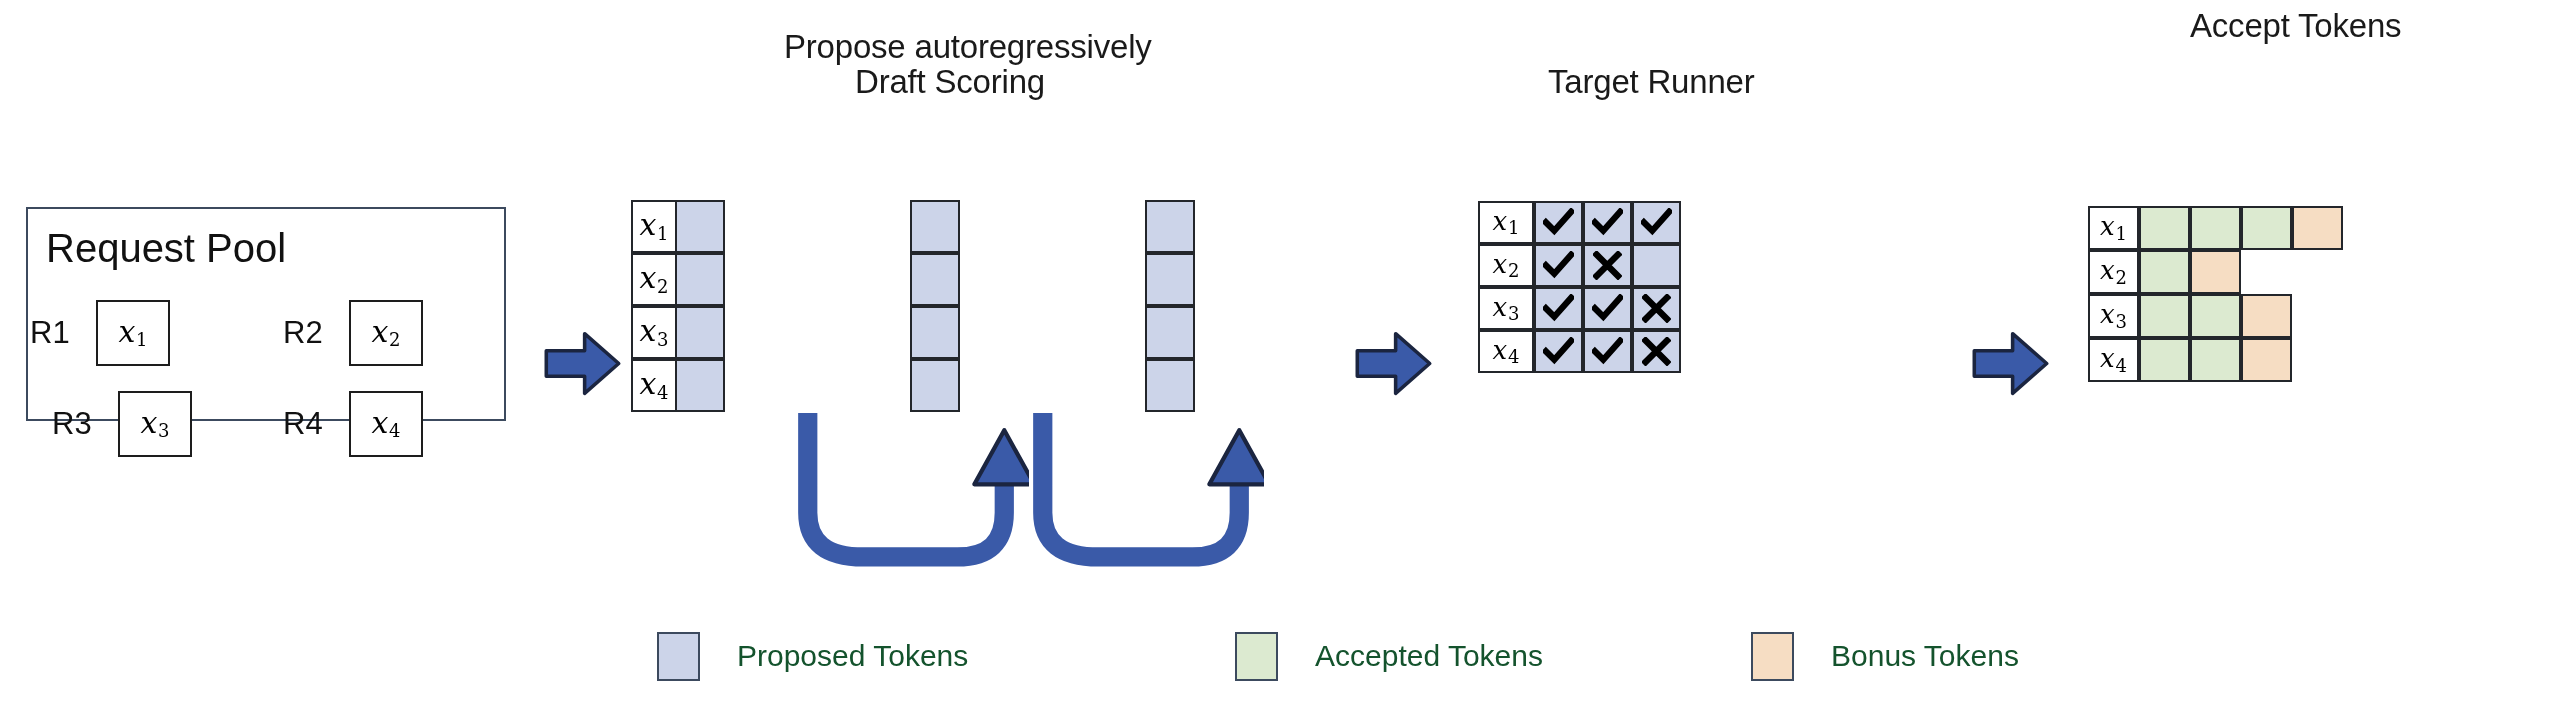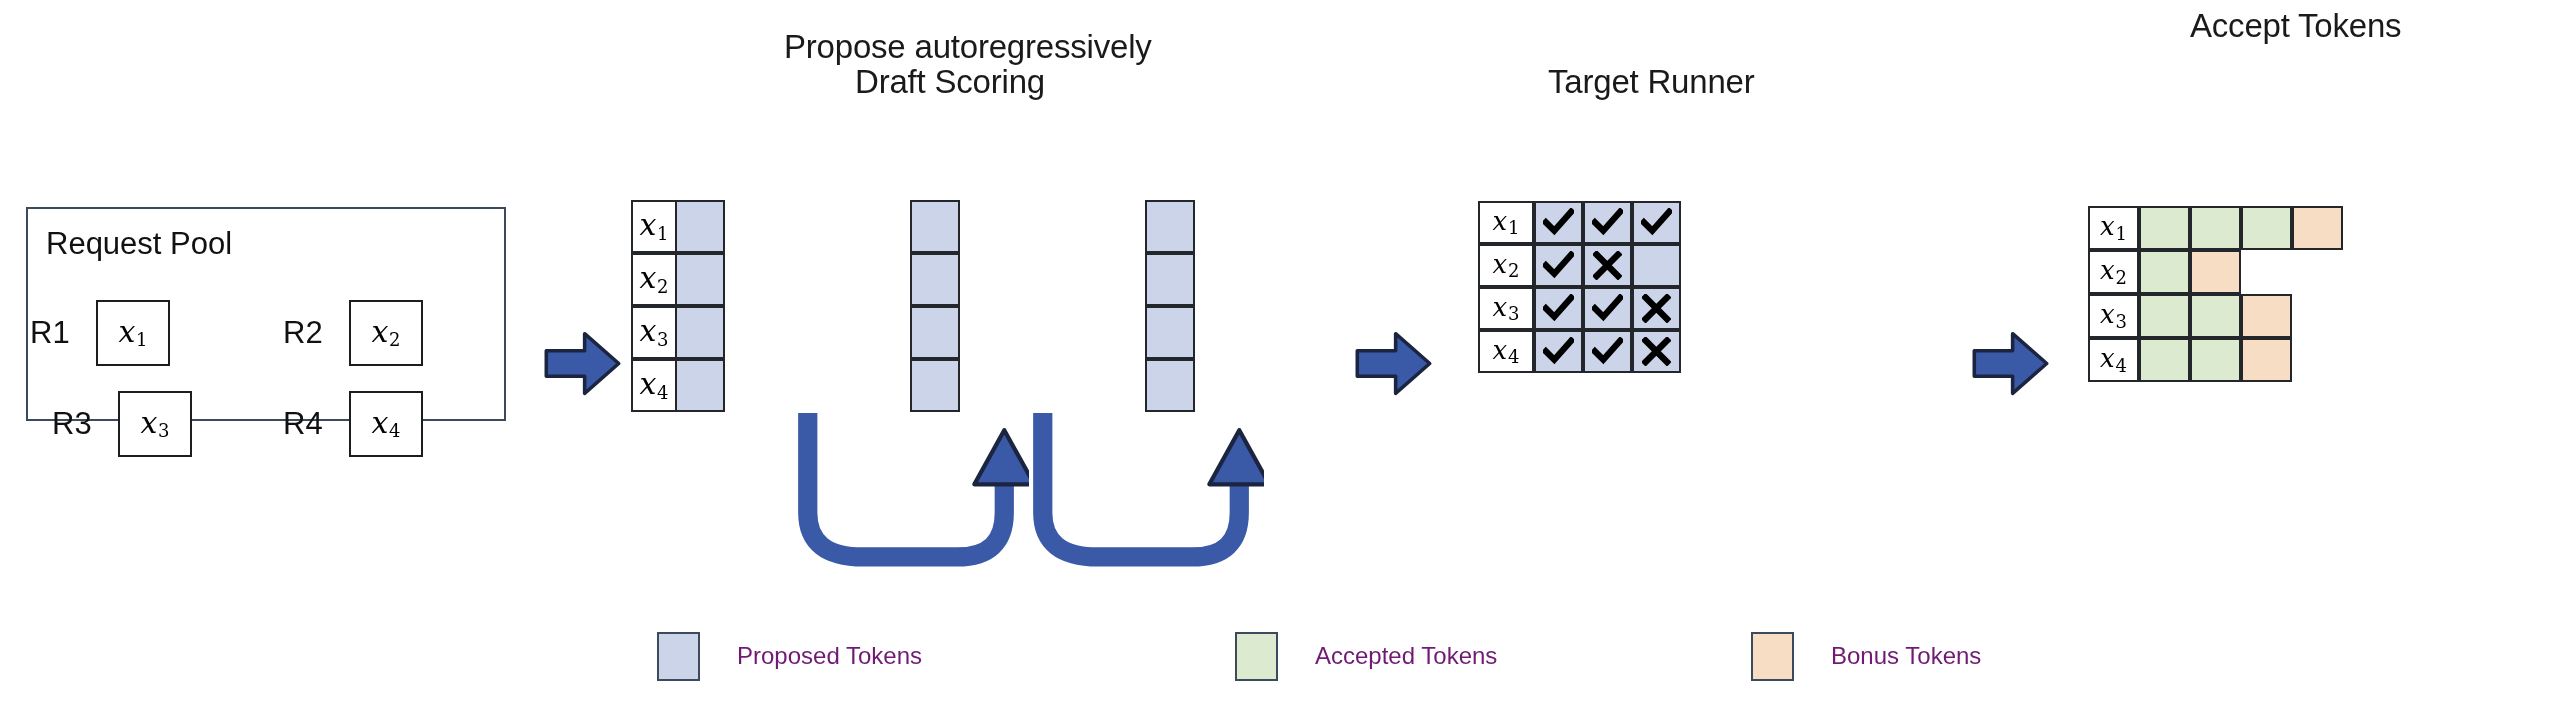--- a/index.html
+++ b/index.html
@@ -6,21 +6,21 @@
   body{width:2576px;height:703px;position:relative;overflow:hidden;
        font-family:"Liberation Sans", sans-serif;color:#000;}
   .stage{position:absolute;left:0;top:0;width:2576px;height:703px;}
 
   .title{position:absolute;font-size:33px;font-weight:400;color:#1a1a1a;
          white-space:nowrap;letter-spacing:-0.2px;}
 
   
   #request-pool{position:absolute;left:26px;top:207px;width:480px;height:214px;
                 border:2.1px solid #3c4a5e;background:#fff;box-sizing:border-box;}
-  #request-pool-title{position:absolute;left:46px;top:226px;font-size:31px;color:#111;}
+  #request-pool-title{position:absolute;left:46px;top:226px;font-size:40px;color:#111;}
   .req-row{position:absolute;display:flex;align-items:center;}
   .req-label{font-size:31px;color:#111;width:66px;}
   .req-box{width:74px;height:66px;border:2.9px solid #1d1d1d;background:#fff;
            display:flex;align-items:center;justify-content:center;box-sizing:border-box;}
 
   
   .mx{font-family:"DejaVu Serif", serif;font-style:italic;font-size:30px;
       color:#000;line-height:1;display:inline-block;}
   .mx sub{font-size:18px;font-style:normal;font-family:"DejaVu Serif",serif;
           vertical-align:-4.3px;margin-left:0.7px;}
@@ -50,21 +50,21 @@
   
   .barrow{position:absolute;}
 
   
   .legend{position:absolute;left:0;top:623px;width:2576px;height:71px;}
   .legend-item{position:absolute;display:flex;align-items:center;}
   .swatch{width:43px;height:49px;box-sizing:border-box;border:2.1px solid #3c4a5e;}
   .sw-blue{background:#ccd4e9;}
   .sw-green{background:#dcead0;}
   .sw-orange{background:#f6ddc3;}
-  .legend-label{font-size:24px;color:#701a75;margin-left:37px;white-space:nowrap;}
+  .legend-label{font-size:30px;color:#14532d;margin-left:37px;white-space:nowrap;}
 </style>
 </head>
 <body>
 
 <div class="stage">
 
   <div class="title" style="left:784px;top:7.1px;margin-top:21px;">Propose autoregressively</div>
   <div class="title" style="left:855px;top:63px;">Draft Scoring</div>
   <div class="title" style="left:2190px;top:7.1px;">Accept Tokens</div>
   <div class="title" style="left:1548px;top:63px;">Target Runner</div>

